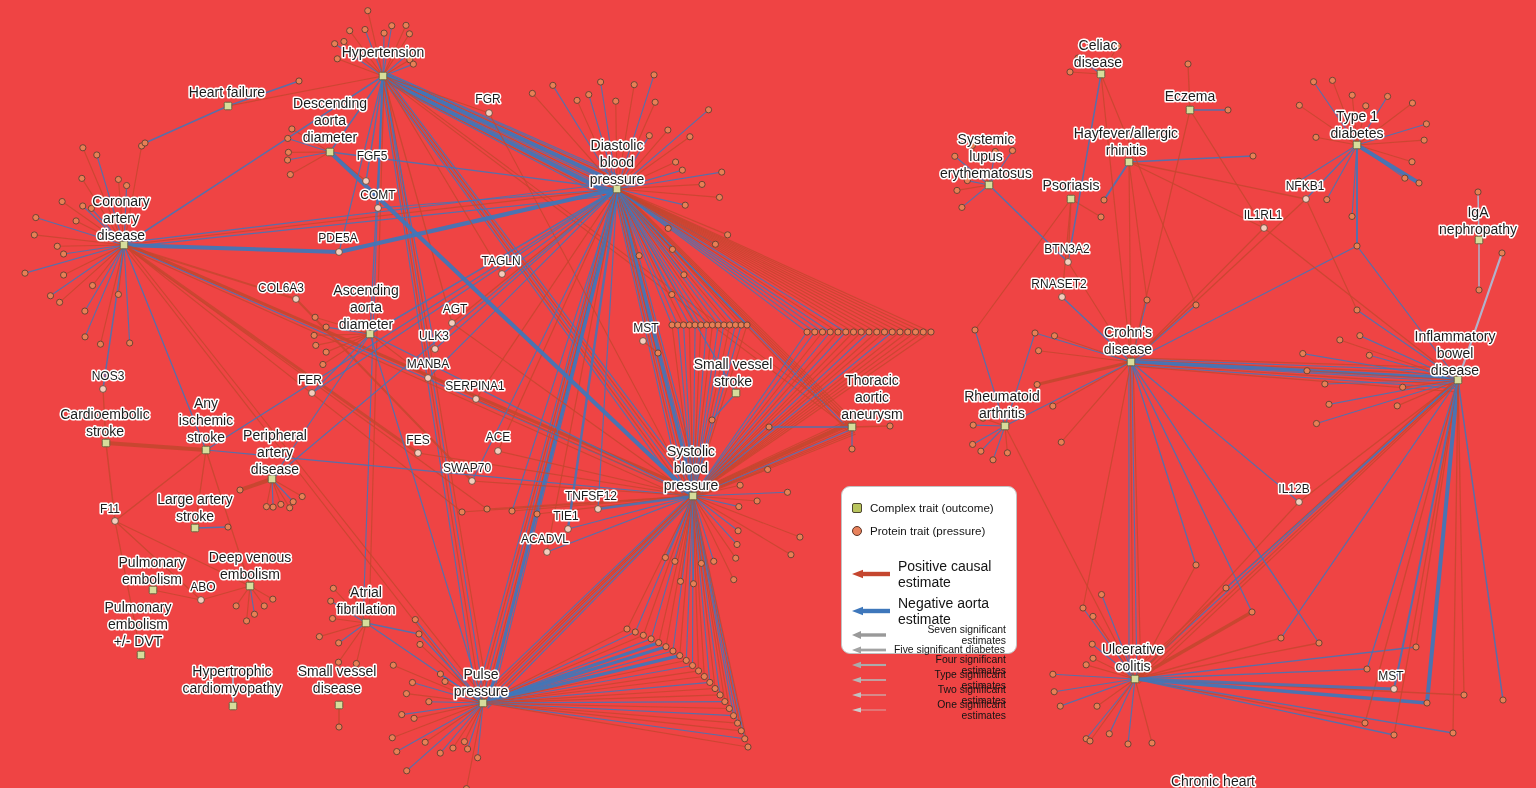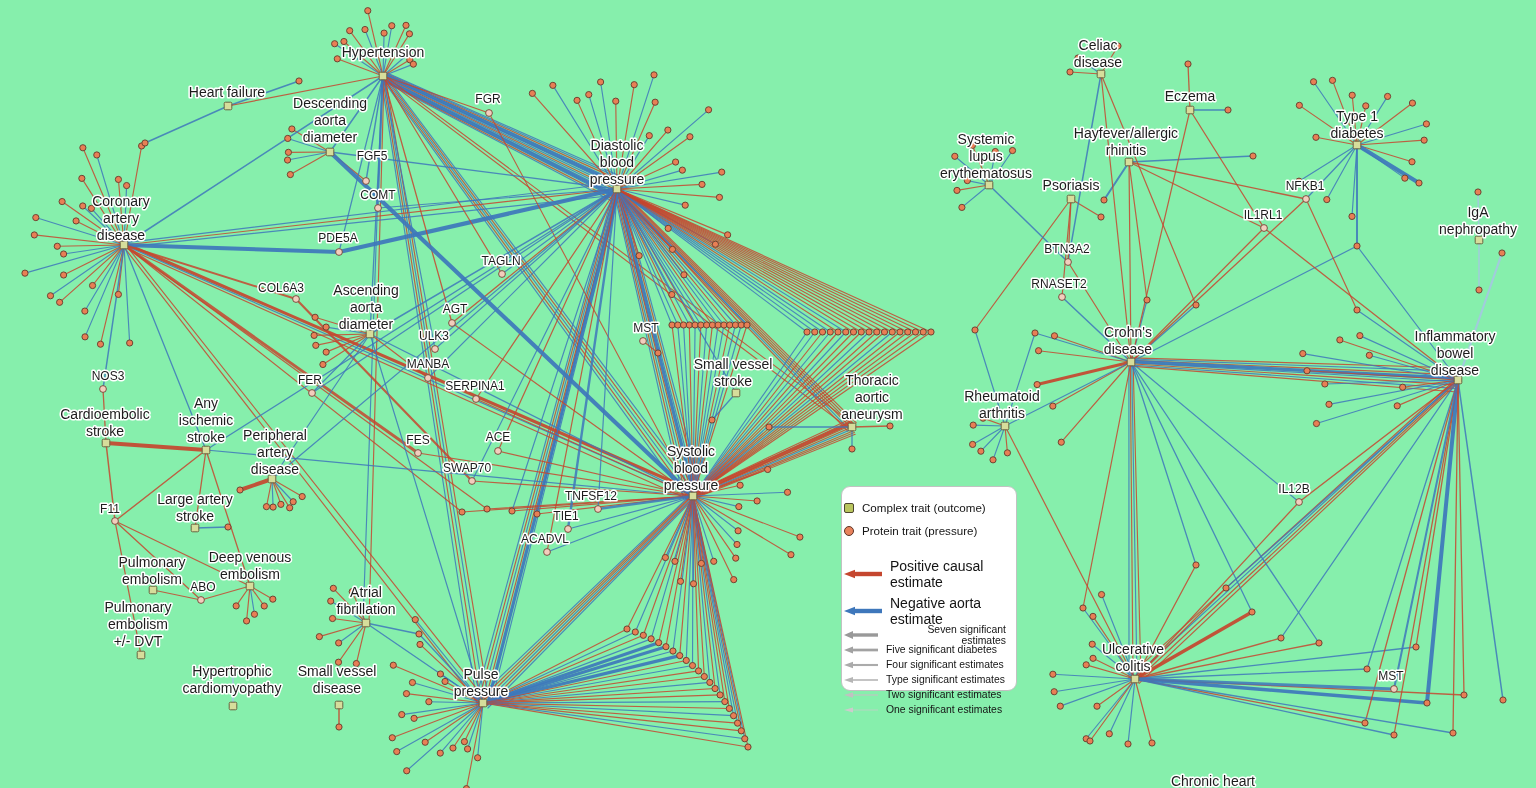--- a/index.html
+++ b/index.html
@@ -1,22 +1,22 @@
 <!DOCTYPE html>
 <html><head>
 <meta charset="utf-8">
 <style>
   html,body{margin:0;padding:0;background:#fff;}
-  #figure{position:relative;width:1536px;height:788px;background:#86efac;overflow:hidden;
+  #figure{position:relative;width:1536px;height:788px;background:#ef4444;overflow:hidden;
           font-family:"Liberation Sans",sans-serif;text-decoration:underline;}
   #net{position:absolute;left:0;top:0;}
   svg text{font-family:"Liberation Sans",sans-serif;}
-  .legend{position:absolute;left:841px;top:486px;width:176px;height:205px;
+  .legend{position:absolute;left:841px;top:486px;width:176px;height:168px;
           border:1.5px solid #c2c2c2;border-radius:9px;background:#fff;
-          box-sizing:border-box;padding:9px 10px 6px 2px;z-index:5;}
+          box-sizing:border-box;padding:9px 10px 6px 10px;z-index:5;}
   .lrow{display:flex;align-items:center;gap:8px;color:#141414;}
   .lrow.marker{font-size:11.6px;height:23px;}
   .lrow.arrow{font-size:14px;height:22px;margin-top:15px;}
   .lrow.weight{font-size:10.4px;height:15px;text-align:right;}
   .gap1{height:6px;} .gap2{height:5px;}
   .sqm{width:8px;height:8px;background:#b9c55e;border:1.4px solid #4d4630;border-radius:2px;flex:0 0 auto;}
   .cim{width:8px;height:8px;background:#e8825c;border:1.4px solid #5d3426;border-radius:50%;flex:0 0 auto;}
   .arrsvg{flex:0 0 auto;}
 </style>
 </head>

